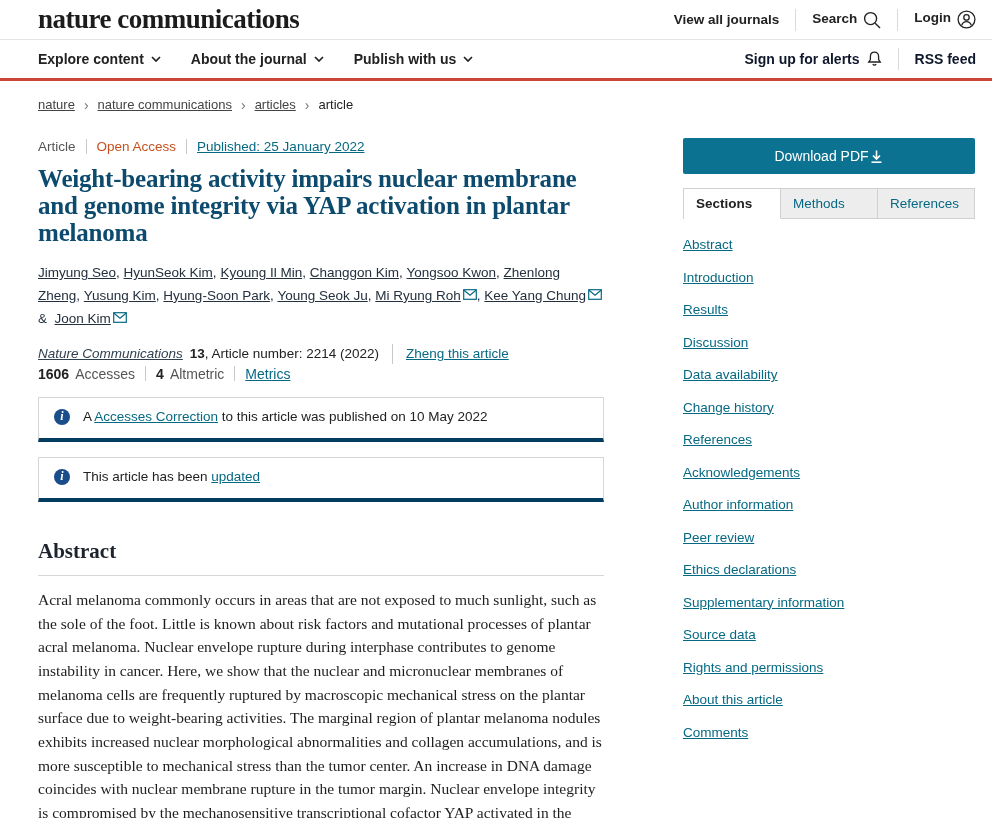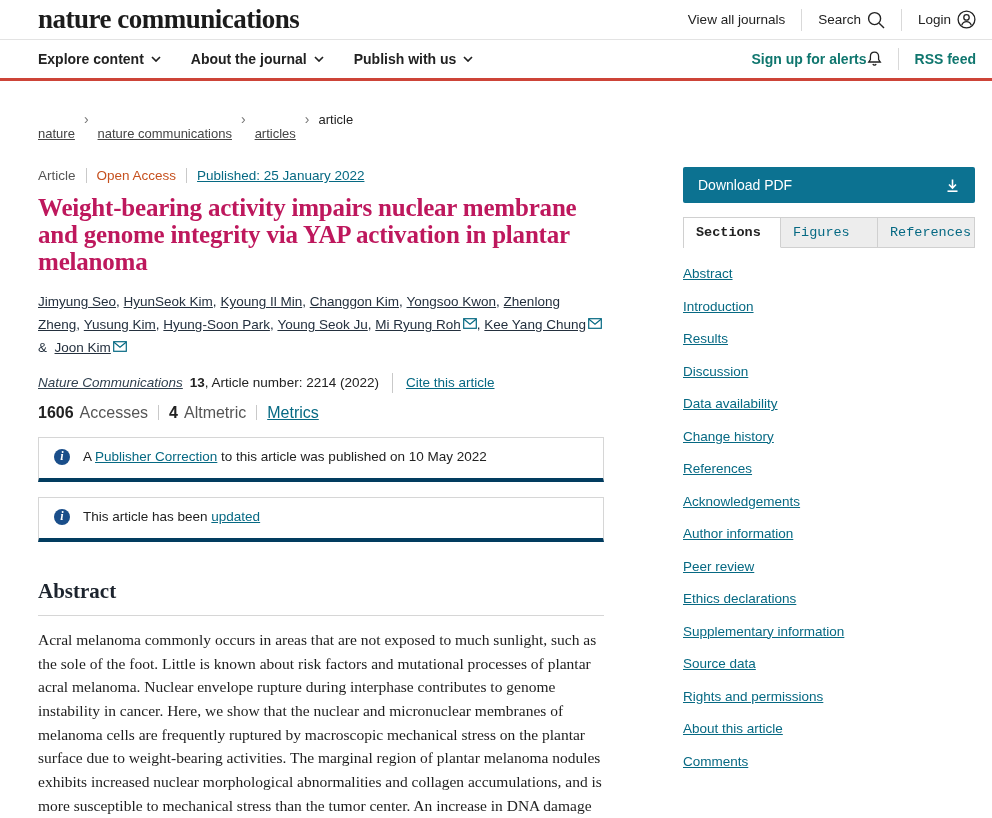--- a/index.html
+++ b/index.html
@@ -5,84 +5,84 @@
   * { margin:0; padding:0; box-sizing:border-box; }
   html,body { width:992px; height:818px; overflow:hidden; background:#fff;
     font-family:"Liberation Sans", sans-serif; color:#222; }
 
   
   .hdr-top { height:40px; display:flex; align-items:center; padding:0 16px 0 38px;
     border-bottom:1px solid #e3e3e3; }
   .logo { font-family:"Liberation Serif", serif; font-weight:700; font-size:27px;
     letter-spacing:-0.5px; color:#1c1c1c; }
   .hdr-top-right { margin-left:auto; display:flex; align-items:center; font-size:13.5px; color:#222; }
-  .hdr-top-right a { color:#222; text-decoration:none; display:flex; align-items:center; gap:6px; }
+  .hdr-top-right a { color:#222; text-decoration:none; display:flex; gap:6px;font-weight:bold; }
   .vdiv { width:1px; height:22px; background:#d9d9d9; margin:0 16px; }
   .vdiv-s { width:1px; height:15px; background:#c9c9c9; margin:0 10px; }
 
   .hdr-nav { height:41px; display:flex; align-items:center; padding:0 16px 0 38px;
     border-bottom:3px solid #cd4438; }
   .nav-item { font-size:14px; font-weight:700; color:#222; text-decoration:none;
     display:flex; align-items:center; gap:7px; margin-right:30px; }
   .hdr-nav-right { margin-left:auto; display:flex; align-items:center; }
-  .hdr-nav-right a { font-size:14px; font-weight:700; color:#0f766e; text-decoration:none;
-    display:flex; align-items:center; }
+  .hdr-nav-right a { font-size:14px; font-weight:700; color:#0f172a; text-decoration:none;
+    display:flex; align-items:center; gap:7px; }
 
   
   .breadcrumb { padding:16px 0 0 38px; font-size:13px; display:flex; align-items:center; gap:9px; color:#555; }
-  .breadcrumb a { color:#444;margin-top:29px; }
+  .breadcrumb a { color:#444; }
   .crumb-sep { color:#767676; font-size:14px; line-height:1; }
   .crumb-last { color:#222; }
 
   
   .main { display:flex; padding:0 17px 0 38px; gap:79px; align-items:flex-start; }
   .col-article { width:566px; flex:0 0 566px; }
   .col-side { width:292px; flex:0 0 292px; margin-top:26px; }
 
   
   .meta-row { margin-top:27px; display:flex; align-items:center; font-size:13.5px; color:#555; }
   .open-access { color:#c6511f; }
   .pub-link { color:#066983; }
   h1.title { font-family:"Liberation Serif", serif; font-weight:700; font-size:25px;
-    line-height:1.08; color:#be185d; margin-top:11px; letter-spacing:-0.2px; }
+    line-height:1.08; color:#0c4a6e; margin-top:11px; letter-spacing:-0.2px; }
 
   .authors { margin-top:16px; font-size:13.5px; line-height:1.7; list-style:none; }
   .authors li { display:inline; }
   .authors li a { color:#24303e; }
   .authors li::after { content:", "; color:#24303e; }
   .authors li:nth-child(11)::after { content:" \0026\00a0"; }
   .authors li:last-child::after { content:""; }
   .authors svg { vertical-align:-1px; margin-left:2px; }
 
   .cite-row { margin-top:13px; display:flex; align-items:center; font-size:13.5px; color:#222; }
   .journal-link { font-style:italic; color:#30404f; }
   .bold { font-weight:700; }
   .teal-link { color:#066983; }
-  .metrics-row { margin-top:11px; display:flex; align-items:center; font-size:16px; color:#555; }
+  .metrics-row { margin-top:2px; display:flex; align-items:center; font-size:14px; color:#555; }
 
   
   .notice { margin-top:15px; border:1px solid #d6d6d6; border-bottom:4px solid #023c5f;
     padding:11px 15px 13px 15px; display:flex; align-items:center; gap:13px; font-size:13.5px; color:#222; }
   .info-dot { flex:0 0 16px; width:16px; height:16px; border-radius:50%; background:#1a4e8a;
     color:#fff; font-family:"Liberation Serif", serif; font-style:italic; font-weight:700;
     font-size:12px; display:flex; align-items:center; justify-content:center; }
   .notice a { color:#066983; }
 
   
   .abstract { margin-top:37px; }
   .abstract h2 { font-family:"Liberation Serif", serif; font-size:21px; font-weight:700;
     color:#1d242e; padding-bottom:11px; border-bottom:1px solid #d6d6d6; }
   .abstract p { margin-top:12px; font-family:"Liberation Serif", serif; font-size:15.5px;
     line-height:1.53; color:#1e1e1e; }
 
   
   .dl-btn { width:100%; height:36px; background:#0c7291; color:#fff; border:none; border-radius:2px;
     font-size:14px; font-family:"Liberation Sans", sans-serif; display:flex; align-items:center;
-    justify-content:space-between; padding:0 15px; cursor:pointer; }
-  .tabs { display:flex; margin-top:14px; border:1px solid #d0d0d0; border-bottom:none; background:#8b5cf6;font-family:Liberation Mono, monospace; }
+    justify-content:center; padding:0 15px; cursor:pointer; }
+  .tabs { display:flex; margin-top:14px; border:1px solid #d0d0d0; border-bottom:none; background:#8b5cf6; }
   .tab { flex:1; font-size:13.5px; color:#066983; padding:7px 0 7px 12px; background:#ededed;
     border-bottom:1px solid #d0d0d0; border-right:1px solid #d0d0d0; cursor:pointer; }
   .tab:last-child { border-right:none; }
   .tab.active { background:#fff; color:#222; font-weight:700; border-bottom:1px solid #fff; }
   .side-links { margin-top:16px; list-style:none; }
   .side-links li { margin-bottom:14.5px; }
   .side-links a { font-size:13.5px; color:#066983; line-height:16px; }
 
   .icon { display:inline-flex; }
 </style>
@@ -216,36 +216,36 @@
             </svg>
           </span></li>
     </ul>
 
     <div class="cite-row">
       <a href="#" class="journal-link">Nature Communications</a>
       <span style="width:7px"></span>
       <span class="bold">13</span>
       <span>, Article number: 2214 (2022)</span>
       <span class="vdiv-s" style="height:20px;margin:0 13px"></span>
-      <a href="#" class="teal-link">Cite this article</a>
+      <a href="#" class="teal-link">Zheng this article</a>
     </div>
 
     <div class="metrics-row">
       <span class="bold" style="color:#222">1606</span>
       <span style="margin-left:6px">Accesses</span>
       <span class="vdiv-s"></span>
       <span class="bold" style="color:#222">4</span>
       <span style="margin-left:6px">Altmetric</span>
       <span class="vdiv-s"></span>
       <a href="#" class="teal-link">Metrics</a>
     </div>
 
     <div class="notice">
       <span class="info-dot">i</span>
-      <span><span>A </span><a href="#">Publisher Correction</a><span> to this article was published on 10 May 2022</span></span>
+      <span><span>A </span><a href="#">Accesses Correction</a><span> to this article was published on 10 May 2022</span></span>
     </div>
 
     <div class="notice">
       <span class="info-dot">i</span>
       <span><span>This article has been </span><a href="#">updated</a><span></span></span>
     </div>
 
     <section class="abstract">
       <h2>Abstract</h2>
       <p>Acral melanoma commonly occurs in areas that are not exposed to much sunlight, such as the sole of the foot. Little is known about risk factors and mutational processes of plantar acral melanoma. Nuclear envelope rupture during interphase contributes to genome instability in cancer. Here, we show that the nuclear and micronuclear membranes of melanoma cells are frequently ruptured by macroscopic mechanical stress on the plantar surface due to weight-bearing activities. The marginal region of plantar melanoma nodules exhibits increased nuclear morphological abnormalities and collagen accumulations, and is more susceptible to mechanical stress than the tumor center. An increase in DNA damage coincides with nuclear membrane rupture in the tumor margin. Nuclear envelope integrity is compromised by the mechanosensitive transcriptional cofactor YAP activated in the tumor margin. Our results suggest a mutagenesis mechanism in melanoma and explain why plantar acral melanoma is frequent at higher mechanical stress points.</p>
@@ -258,21 +258,21 @@
       <span class="icon">
         <svg width="15" height="15" viewBox="0 0 15 15">
             <path d="M7.5 1.5v8M4 6.5l3.5 3.5L11 6.5" fill="none" stroke="#fff" stroke-width="1.6"></path>
             <line x1="2.5" y1="13.2" x2="12.5" y2="13.2" stroke="#fff" stroke-width="1.6"></line>
           </svg>
       </span>
     </button>
 
     <div class="tabs">
       <div class="tab active">Sections</div>
-      <div class="tab">Figures</div>
+      <div class="tab">Methods</div>
       <div class="tab">References</div>
     </div>
 
     <ul class="side-links">
       <li><a href="#">Abstract</a></li>
       <li><a href="#">Introduction</a></li>
       <li><a href="#">Results</a></li>
       <li><a href="#">Discussion</a></li>
       <li><a href="#">Data availability</a></li>
       <li><a href="#">Change history</a></li>

